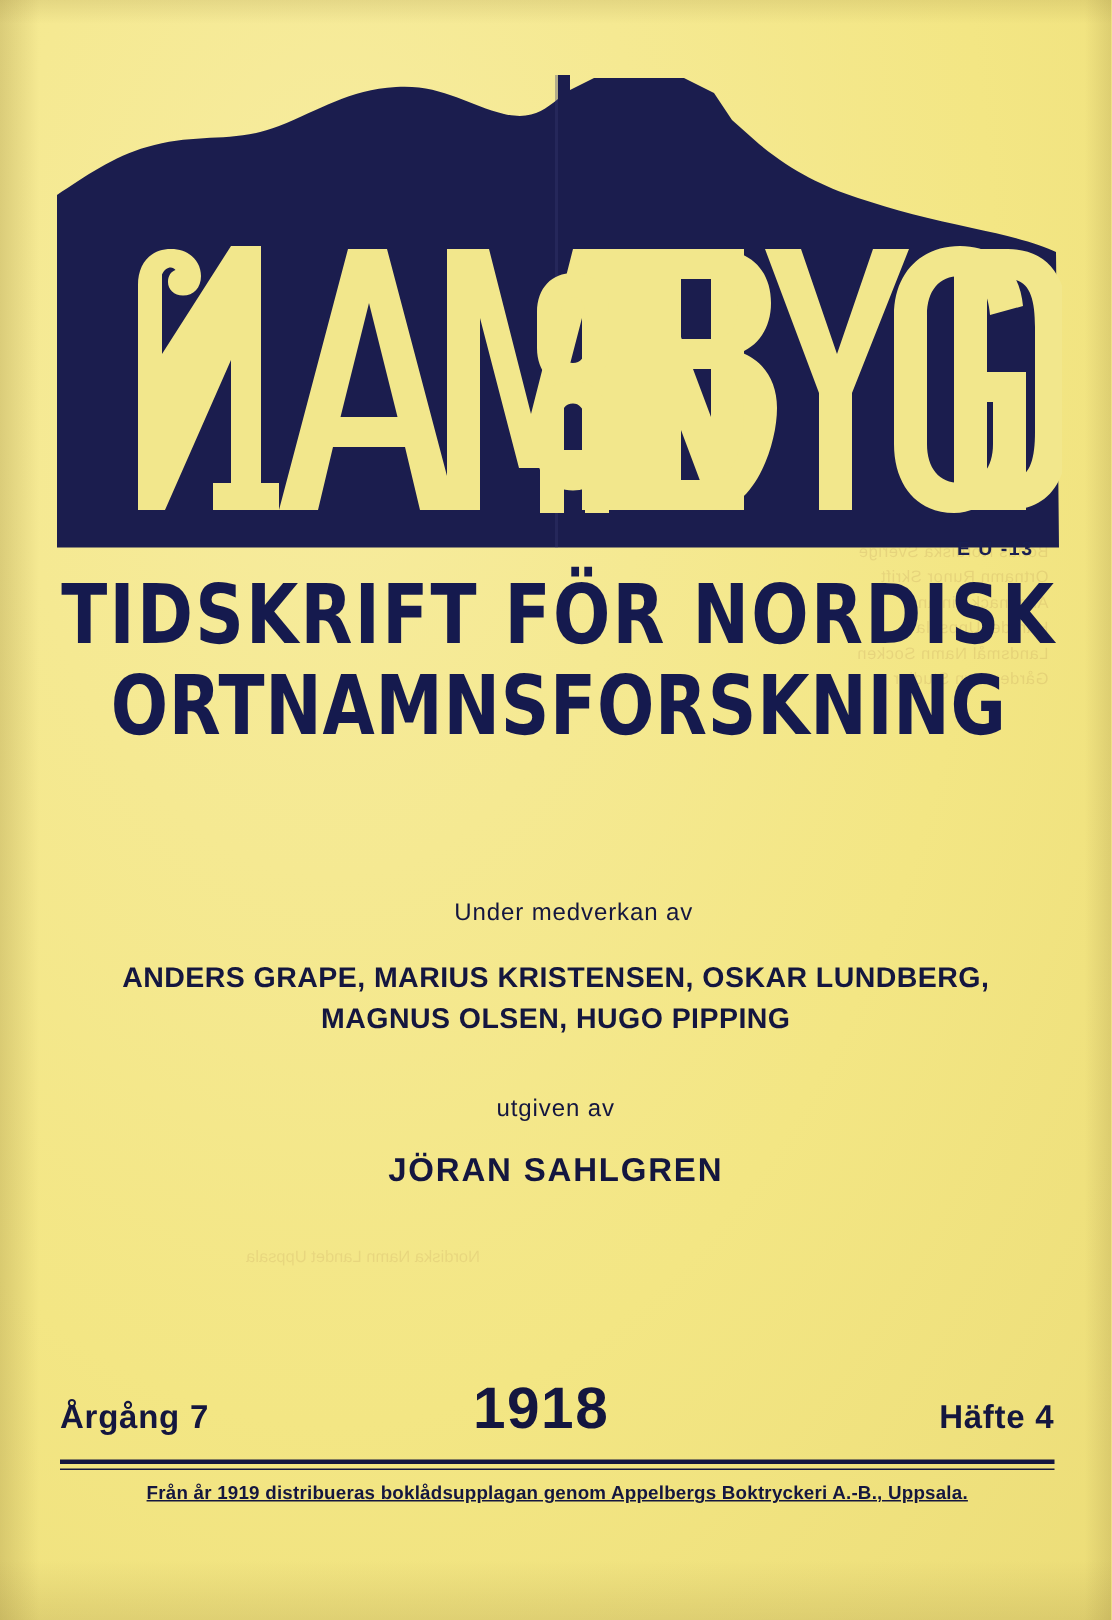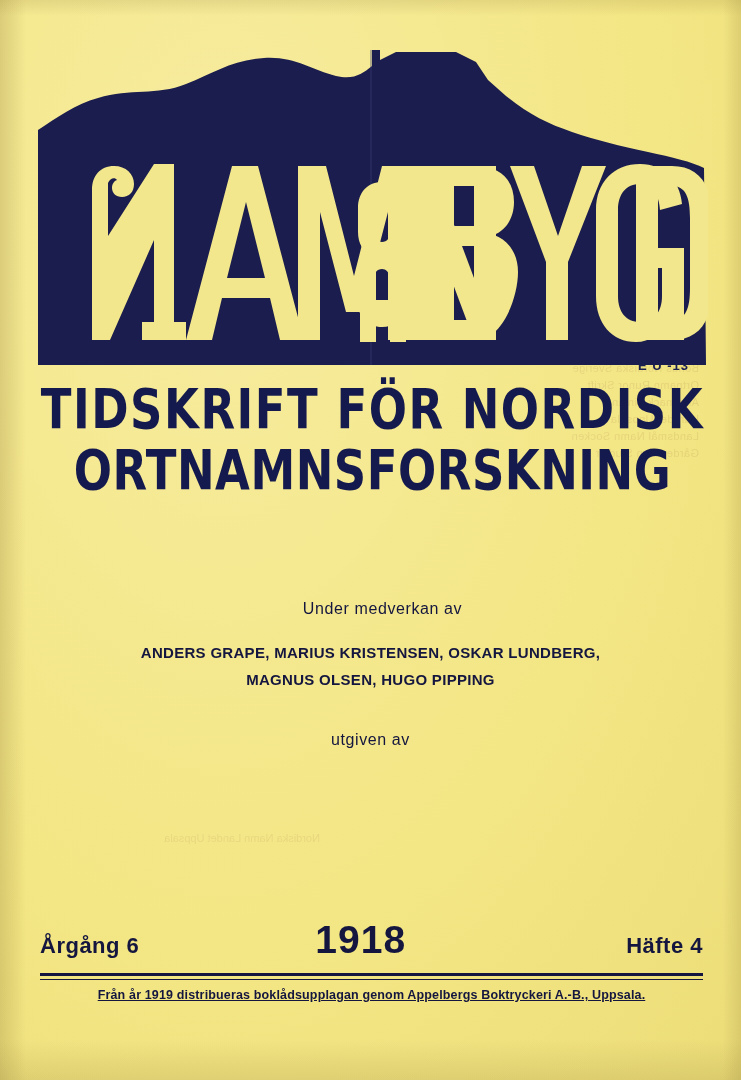--- a/index.html
+++ b/index.html
@@ -136,21 +136,21 @@
     text-align: center;
     color: #14163f;
   }
   .credits .under {
     font-size: 16px;
     letter-spacing: 0.6px;
     margin-bottom: 21px;
     padding-left: 24px;
   }
   .credits .editors {
-    font-size: 15px;
+    font-size: 19px;
     font-weight: bold;
     letter-spacing: 0.3px;
     line-height: 27px;
   }
   .credits .utgiven {
     font-size: 16px;
     letter-spacing: 0.6px;
     margin-top: 38px;
     margin-bottom: 18px;
   }
@@ -328,24 +328,25 @@
   <div class="subtitle">
     <div class="line line1">TIDSKRIFT FÖR NORDISK</div>
     <div class="line line2">ORTNAMNSFORSKNING</div>
   </div>
 
   <div class="credits">
     <div class="under">Under medverkan av</div>
     <div class="editors">ANDERS GRAPE, MARIUS KRISTENSEN, OSKAR LUNDBERG,</div>
     <div class="editors">MAGNUS OLSEN, HUGO PIPPING</div>
     <div class="utgiven">utgiven av</div>
+    <div class="editor-main">JÖRAN SAHLGREN</div>
   </div>
 
   <div class="issue-line">
-    <div class="arg">Årgång 6</div>
+    <div class="arg">Årgång 7</div>
     <div class="year">1918</div>
     <div class="hafte">Häfte 4</div>
   </div>
 
   <div class="rule-thick"></div>
   <div class="rule-thin"></div>
 
   <div class="footer">Från år 1919 distribueras boklådsupplagan genom Appelbergs Boktryckeri A.-B., Uppsala.</div>
 
 </div>

